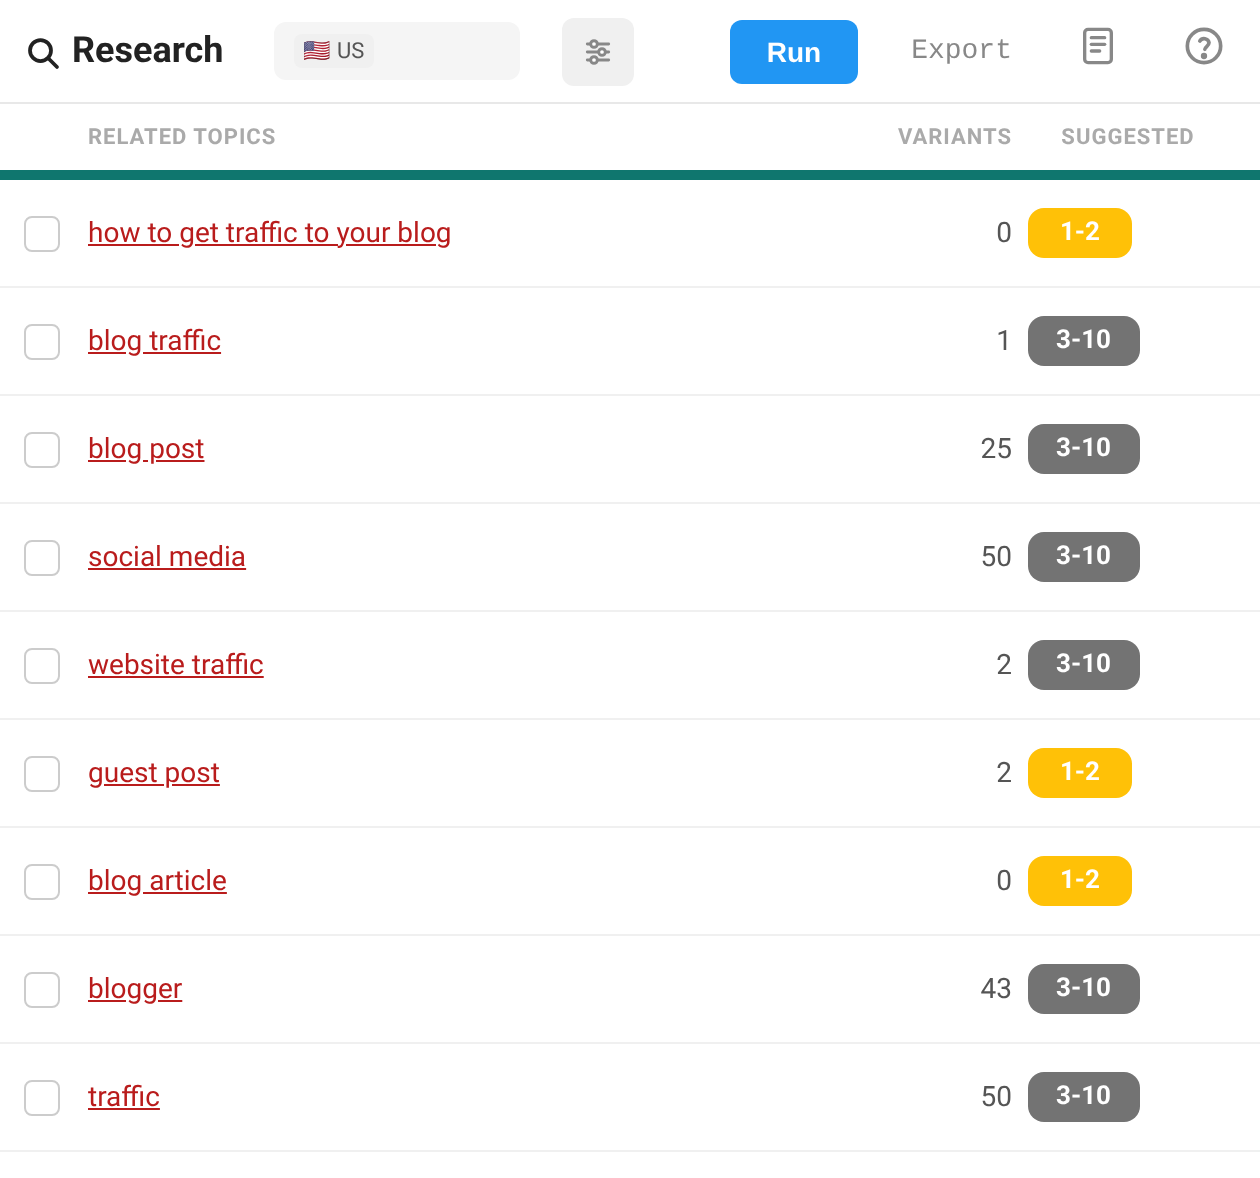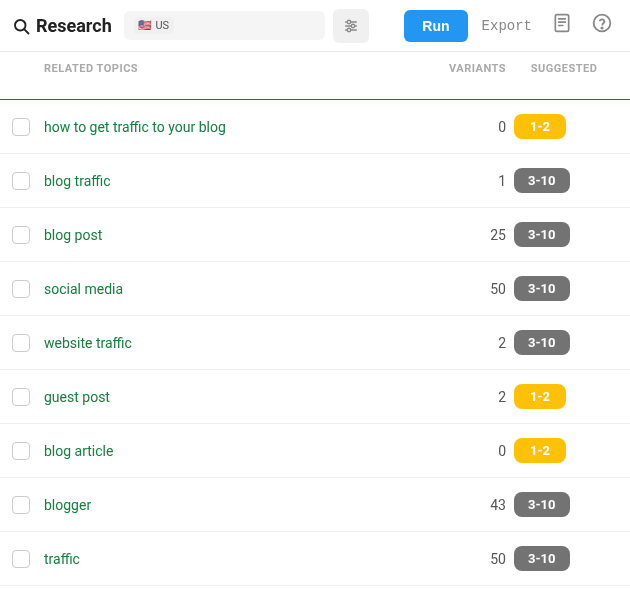--- a/index.html
+++ b/index.html
@@ -12,21 +12,21 @@
       overflow-x: hidden;
     }
 
     
     .header {
       display: flex;
       align-items: center;
       padding: 0 12px;
       height: 52px;
       border-bottom: 1px solid #e8e8e8;
-      gap: 8px;
+      gap: 21px;
     }
 
     .header-brand {
       display: flex;
       align-items: center;
       gap: 6px;
       font-weight: 700;
       font-size: 18px;
       color: #222;
       margin-right: 4px;
@@ -113,22 +113,22 @@
       cursor: pointer;
       padding: 4px 6px;
       color: #666;
       font-size: 18px;
     }
 
     
     .col-headers {
       display: flex;
       align-items: center;
-      padding: 10px 16px 24px 44px;
-      border-bottom: 1px solid #0f766e;
+      padding: 10px 16px 10px 44px;
+      border-bottom: 5px solid #0f766e;
       background: #fff;
     }
 
     .col-topic {
       flex: 1;
       font-size: 11px;
       font-weight: 700;
       color: #aaa;
       letter-spacing: 0.5px;
       text-transform: uppercase;
@@ -171,21 +171,22 @@
       border-radius: 4px;
       margin-right: 14px;
       flex-shrink: 0;
       background: #fff;
       cursor: pointer;
     }
 
     .row-label {
       flex: 1;
       font-size: 14px;
-      color: #15803d;
+      color: #b91c1c;
+      text-decoration: underline;
     }
 
     .row-variants {
       width: 90px;
       text-align: right;
       font-size: 14px;
       color: #555;
       padding-right: 8px;
     }
 

